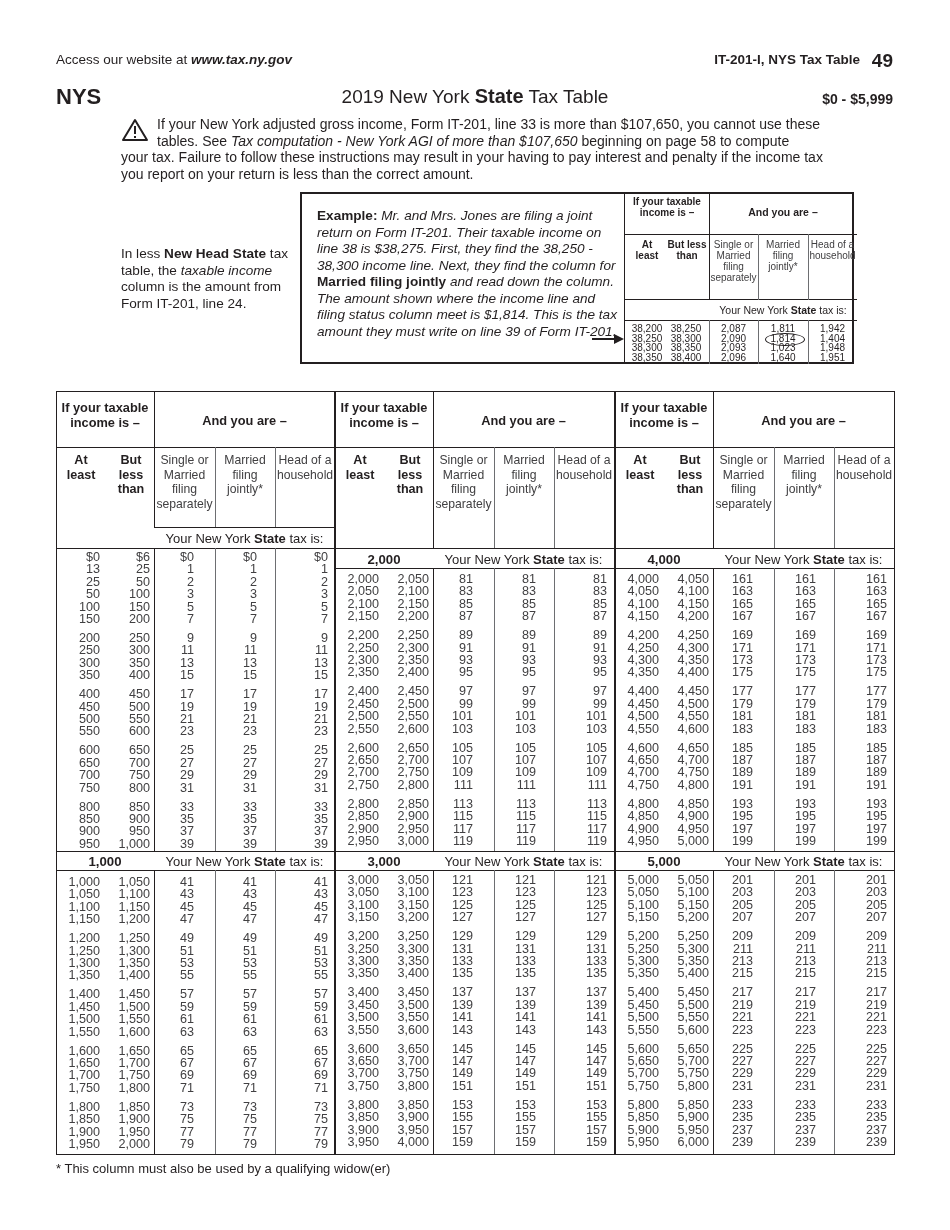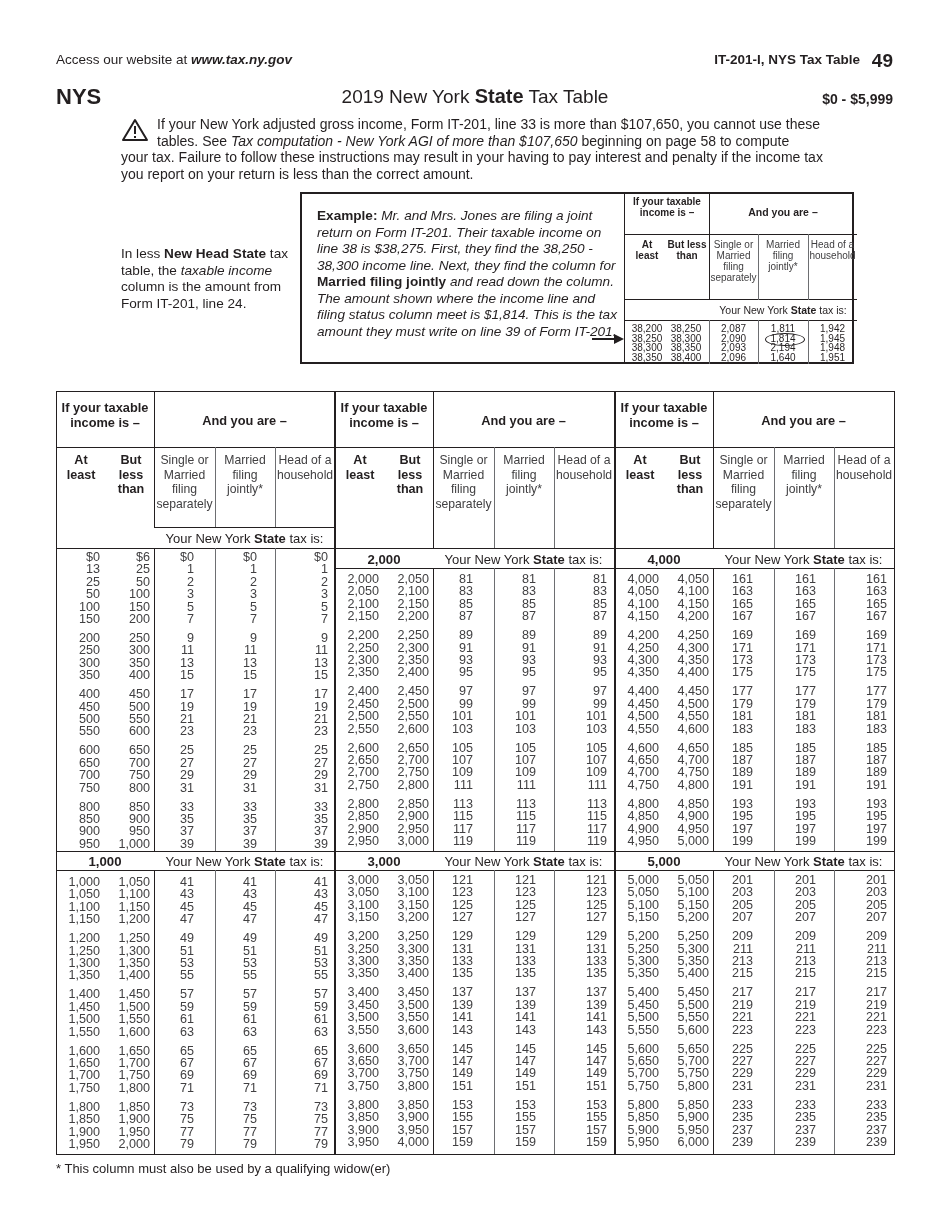--- a/index.html
+++ b/index.html
@@ -82,25 +82,25 @@
       <div class="mini-grid" style="left:84px;top:113px;width:148px;font-size:10.5px"><span>Your New York </span><b>State</b><span> tax is:</span></div>
       <div class="mini-grid" style="left:4px;top:132px;width:36px;line-height:10px;font-size:10px">38,200</div>
       <div class="mini-grid" style="left:42px;top:132px;width:38px;line-height:10px;font-size:10px">38,250</div>
       <div class="mini-grid" style="left:84px;top:132px;width:49px;line-height:10px;font-size:10px">2,087</div>
       <div class="mini-grid" style="left:133px;top:132px;width:50px;line-height:10px;font-size:10px">1,811</div>
       <div class="mini-grid" style="left:183px;top:132px;width:49px;line-height:10px;font-size:10px">1,942</div>
       <div class="mini-grid" style="left:4px;top:141.6px;width:36px;line-height:10px;font-size:10px">38,250</div>
       <div class="mini-grid" style="left:42px;top:141.6px;width:38px;line-height:10px;font-size:10px">38,300</div>
       <div class="mini-grid" style="left:84px;top:141.6px;width:49px;line-height:10px;font-size:10px">2,090</div>
       <div class="mini-grid" style="left:133px;top:141.6px;width:50px;line-height:10px;font-size:10px">1,814</div>
-      <div class="mini-grid" style="left:183px;top:141.6px;width:49px;line-height:10px;font-size:10px">1,945</div>
+      <div class="mini-grid" style="left:183px;top:141.6px;width:49px;line-height:10px;font-size:10px">1,404</div>
       <div class="mini-grid" style="left:4px;top:151.2px;width:36px;line-height:10px;font-size:10px">38,300</div>
       <div class="mini-grid" style="left:42px;top:151.2px;width:38px;line-height:10px;font-size:10px">38,350</div>
       <div class="mini-grid" style="left:84px;top:151.2px;width:49px;line-height:10px;font-size:10px">2,093</div>
-      <div class="mini-grid" style="left:133px;top:151.2px;width:50px;line-height:10px;font-size:10px">2,194</div>
+      <div class="mini-grid" style="left:133px;top:151.2px;width:50px;line-height:10px;font-size:10px">1,023</div>
       <div class="mini-grid" style="left:183px;top:151.2px;width:49px;line-height:10px;font-size:10px">1,948</div>
       <div class="mini-grid" style="left:4px;top:160.8px;width:36px;line-height:10px;font-size:10px">38,350</div>
       <div class="mini-grid" style="left:42px;top:160.8px;width:38px;line-height:10px;font-size:10px">38,400</div>
       <div class="mini-grid" style="left:84px;top:160.8px;width:49px;line-height:10px;font-size:10px">2,096</div>
       <div class="mini-grid" style="left:133px;top:160.8px;width:50px;line-height:10px;font-size:10px">1,640</div>
       <div class="mini-grid" style="left:183px;top:160.8px;width:49px;line-height:10px;font-size:10px">1,951</div>
       <div class="ellipse" style="left:140px;top:141px;width:38px;height:11px"></div>
     </div>
 </div>
 

